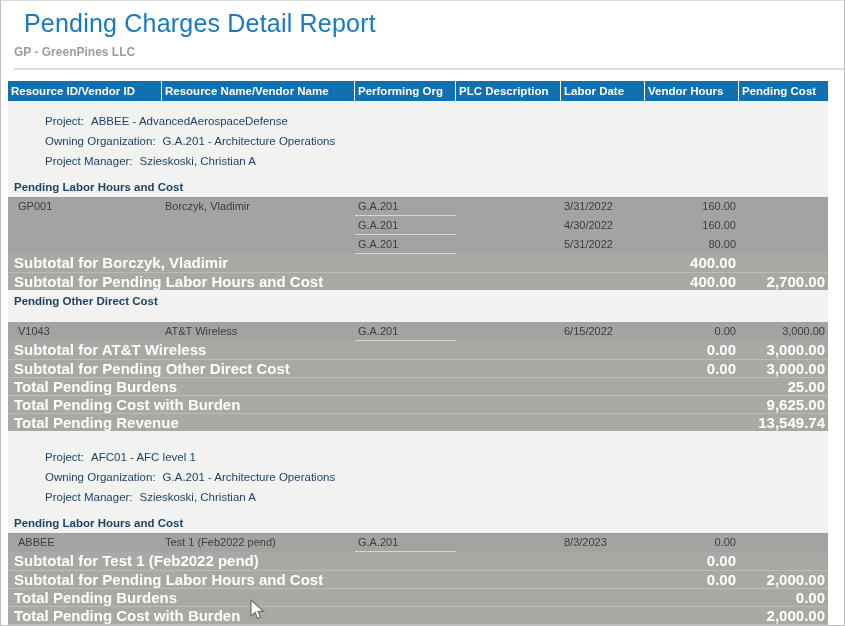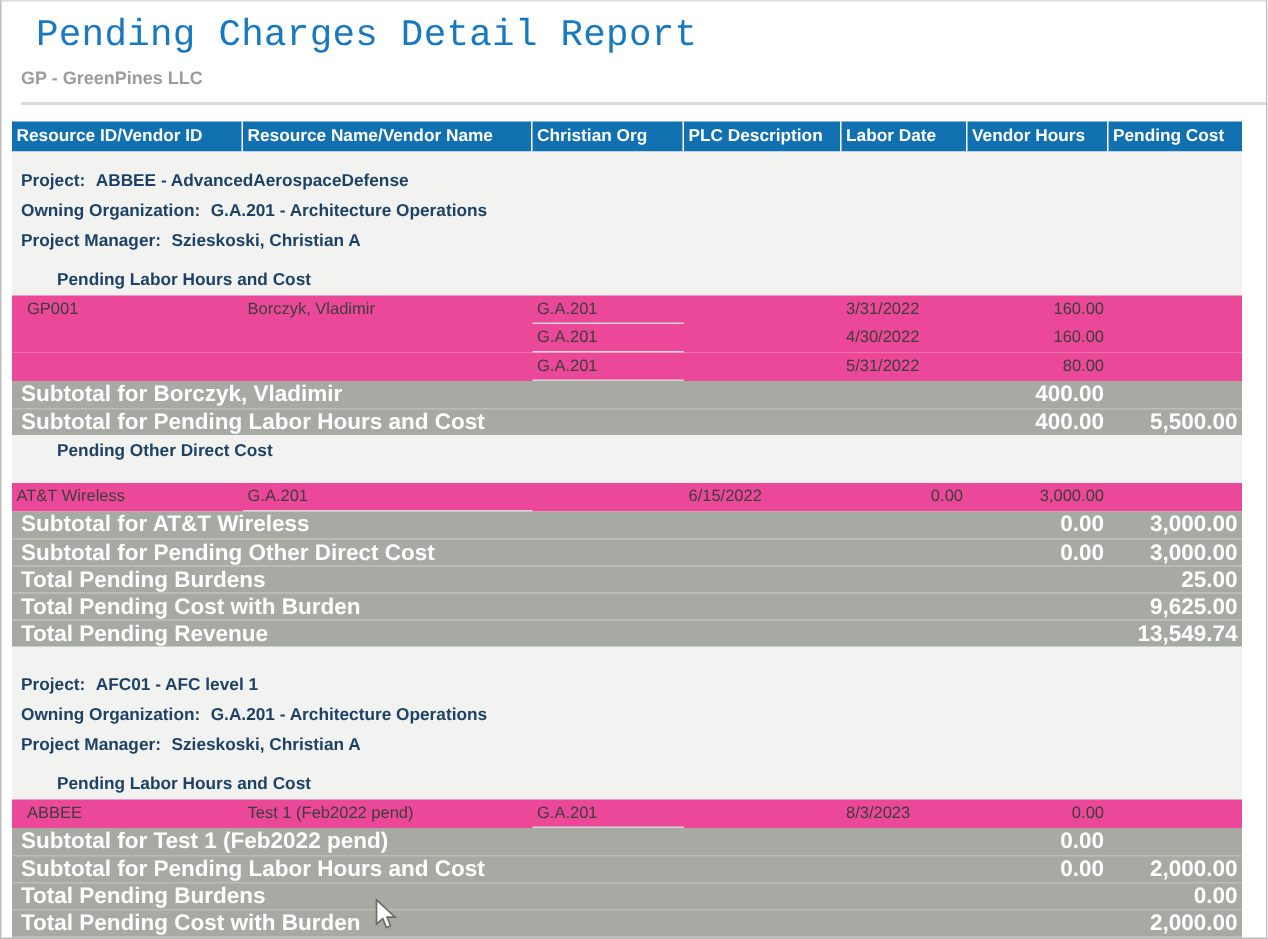--- a/index.html
+++ b/index.html
@@ -5,47 +5,47 @@
   html,body{margin:0;padding:0;}
   body{
     width:845px;height:626px;position:relative;overflow:hidden;
     background:#ffffff;
     font-family:"Liberation Sans","DejaVu Sans",sans-serif;
     -webkit-font-smoothing:antialiased;
   }
   .frame{position:absolute;inset:0;border:1px solid #bdbdbd;border-top-color:#dcdcdc;pointer-events:none;z-index:50;}
 
   
-  .titlebar{padding:9px 0 0 24px;background:#ffffff;font-family:Liberation Mono, monospace;}
+  .titlebar{padding:9px 0 0 24px;background:#ffffff;}
   .title{font-size:25px;font-weight:400;color:#1879C2;letter-spacing:0.2px;}
   .subtitle{margin:7px 0 0 14px;font-size:12px;font-weight:bold;color:#9C9C9C;padding-bottom:9px;border-bottom:2px solid #DBDBDB;}
 
   .report{margin-left:8px;width:820px;padding-top:11px;}
 
   
   .thead{
     display:grid;grid-template-columns:154px 193px 101px 105px 84px 94px 89px;
     height:20px;line-height:20px;background:#1170AF;color:#fff;
     font-size:11.5px;font-weight:bold;white-space:nowrap;
   }
   .thead .hc{padding:0 3px;border-right:1px solid #ffffff;overflow:hidden;box-sizing:border-box;}
   .thead .hc:last-child{border-right:none;}
 
   
   .tbody{background:#F2F3F1;}
 
   .projinfo{padding-top:10px;}
-  .inforow{height:20px;line-height:20px;font-size:11.5px;font-weight:bold;color:#1D4266;padding-left:6px;white-space:nowrap;}
+  .inforow{height:20px;line-height:20px;font-size:11.5px;font-weight:normal;color:#1D4266;padding-left:6px;white-space:nowrap;margin-left:31px;}
   .inforow .val{margin-left:7px;}
-  .sectionrow{height:20px;line-height:20px;font-size:11.5px;font-weight:bold;color:#1D4266;padding-left:6px;margin-top:6px;white-space:nowrap;margin-left:24px;}
+  .sectionrow{height:20px;line-height:20px;font-size:11.5px;font-weight:bold;color:#1D4266;padding-left:6px;margin-top:6px;white-space:nowrap;}
   .sectionrow.tall{height:32px;line-height:22px;margin-top:0;}
 
   .drow{
     display:grid;grid-template-columns:154px 193px 101px 105px 84px 94px 89px;
-    height:19px;line-height:18px;background:#ec4899;color:#3D3D3D;font-size:11px;
+    height:19px;line-height:18px;background:#a3a3a3;color:#3D3D3D;font-size:11px;
     white-space:nowrap;box-sizing:border-box;
   }
   .drow .dc{padding:0 3px;overflow:hidden;box-sizing:border-box;}
   .drow .dc.first{padding-left:10px;}
   .drow .dc.org{border-bottom:1px solid #D6D6D6;}
   .drow .dc.num{text-align:right;padding-right:3px;}
 
   .grow{
     display:grid;grid-template-columns:637px 94px 89px;
     height:18px;line-height:17px;background:#A6AAA3;color:#ffffff;
@@ -68,21 +68,21 @@
 <div class="titlebar">
   <span class="title">Pending Charges Detail Report</span>
 </div>
 <div class="subtitle">GP - GreenPines LLC</div>
 
 <div class="report">
 
   <div class="thead">
     <div class="hc">Resource ID/Vendor ID</div>
     <div class="hc">Resource Name/Vendor Name</div>
-    <div class="hc">Christian Org</div>
+    <div class="hc">Performing Org</div>
     <div class="hc">PLC Description</div>
     <div class="hc">Labor Date</div>
     <div class="hc">Vendor Hours</div>
     <div class="hc">Pending Cost</div>
   </div>
 
   <div class="tbody">
 
     <div class="projinfo">
       <div class="inforow">
@@ -127,26 +127,27 @@
     </div>
 
     <div class="grow">
       <div class="gl">Subtotal for Borczyk, Vladimir</div>
       <div class="gn">400.00</div>
       <div class="gn"></div>
     </div>
     <div class="grow">
       <div class="gl">Subtotal for Pending Labor Hours and Cost</div>
       <div class="gn">400.00</div>
-      <div class="gn">5,500.00</div>
+      <div class="gn">2,700.00</div>
     </div>
 
     <div class="sectionrow tall">Pending Other Direct Cost</div>
 
     <div class="drow">
+      <div class="dc first">V1043</div>
       <div class="dc">AT&amp;T Wireless</div>
       <div class="dc org">G.A.201</div>
       <div class="dc"></div>
       <div class="dc">6/15/2022</div>
       <div class="dc num">0.00</div>
       <div class="dc num">3,000.00</div>
     </div>
 
     <div class="grow">
       <div class="gl">Subtotal for AT&amp;T Wireless</div>

